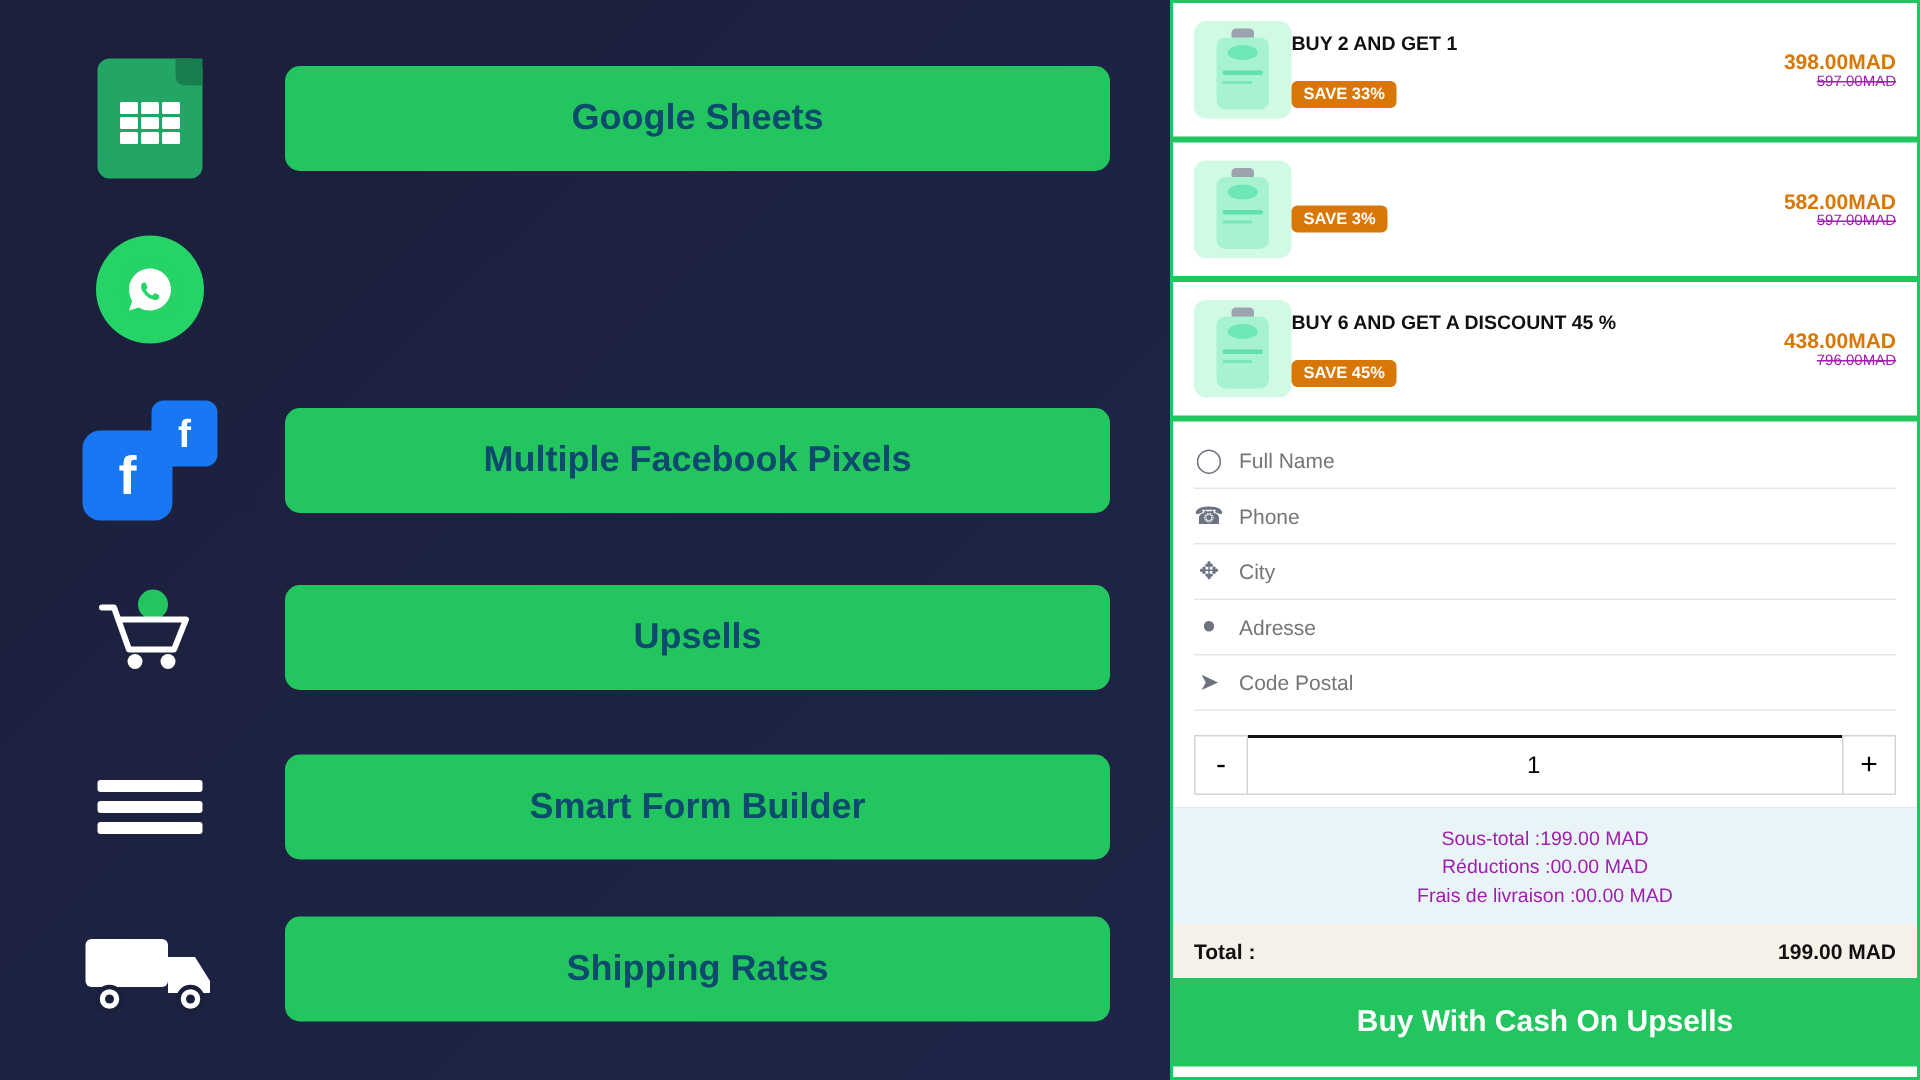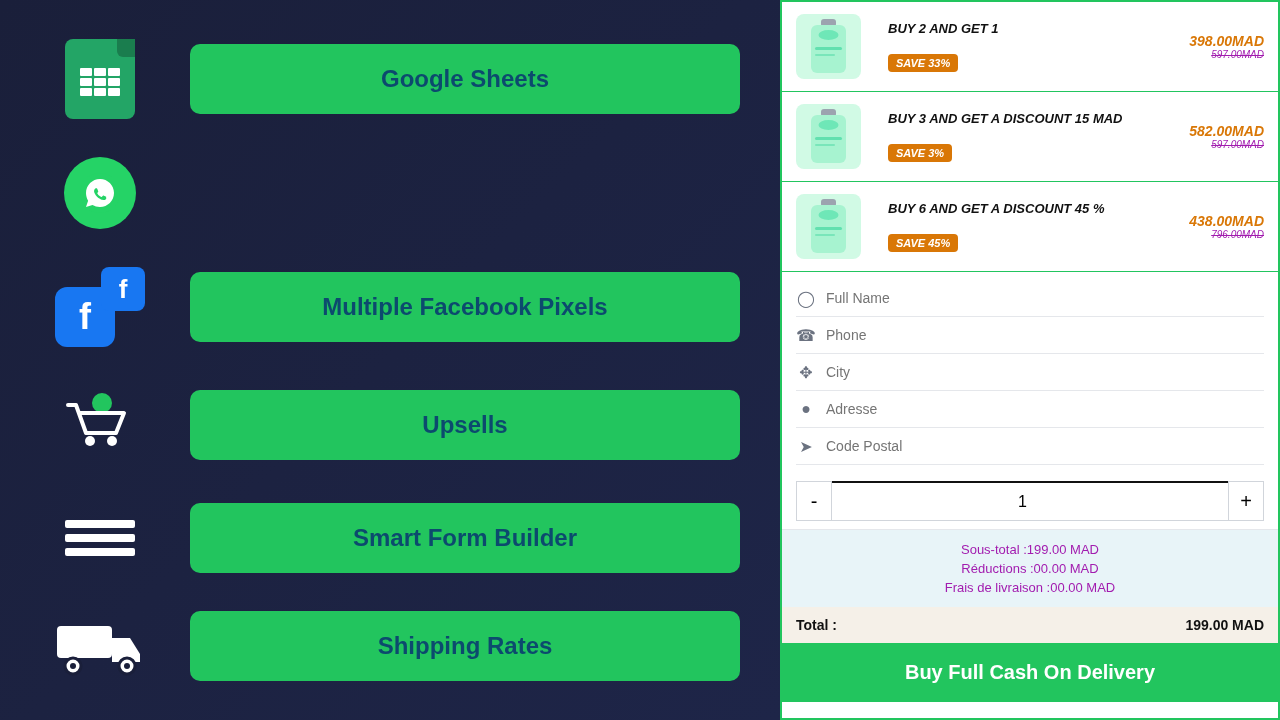--- a/index.html
+++ b/index.html
@@ -162,23 +162,22 @@
       border: 2px solid #22c55e;
       overflow-y: auto;
       padding: 0;
     }
 
     
     .offer-row {
       display: flex;
       align-items: center;
       padding: 12px 14px;
-      border-bottom: 1px solid #22c55e;
-      gap: 27px;
-      font-style: italic;
+      border-bottom: 4px solid #22c55e;
+      gap: 0;
     }
 
     .offer-image {
       width: 65px;
       height: 65px;
       background: #d1fae5;
       border-radius: 8px;
       display: flex;
       justify-content: center;
       align-items: center;
@@ -445,21 +444,20 @@
     <div class="offer-image">
       <svg width="55" height="60" viewBox="0 0 55 60">
         <rect x="20" y="2" width="15" height="8" rx="3" fill="#9ca3af"></rect>
         <rect x="10" y="8" width="35" height="48" rx="6" fill="#a7f3d0"></rect>
         <ellipse cx="27.5" cy="18" rx="10" ry="5" fill="#6ee7b7"></ellipse>
         <rect x="14" y="30" width="27" height="3" rx="1.5" fill="#34d399" opacity="0.6"></rect>
         <rect x="14" y="37" width="20" height="2" rx="1" fill="#34d399" opacity="0.4"></rect>
       </svg>
     </div>
     <div class="offer-details">
-      <div class="offer-title">BUY 3 AND GET A DISCOUNT 15 MAD</div>
       <span class="offer-badge">SAVE 3%</span>
     </div>
     <div class="offer-price-block">
       <div class="price-main">582.00MAD</div>
       <div class="price-old">597.00MAD</div>
     </div>
   </div>
 
   
   <div class="offer-row">
@@ -536,15 +534,15 @@
   </div>
 
   <div class="grand-total-section">
     <div class="grand-total-row">
       <span>Total :</span>
       <span>199.00 MAD</span>
     </div>
   </div>
 
   
-  <button class="buy-btn">Buy Full Cash On Delivery</button>
+  <button class="buy-btn">Buy With Cash On Upsells</button>
 
 </div>
 
 </body></html>

